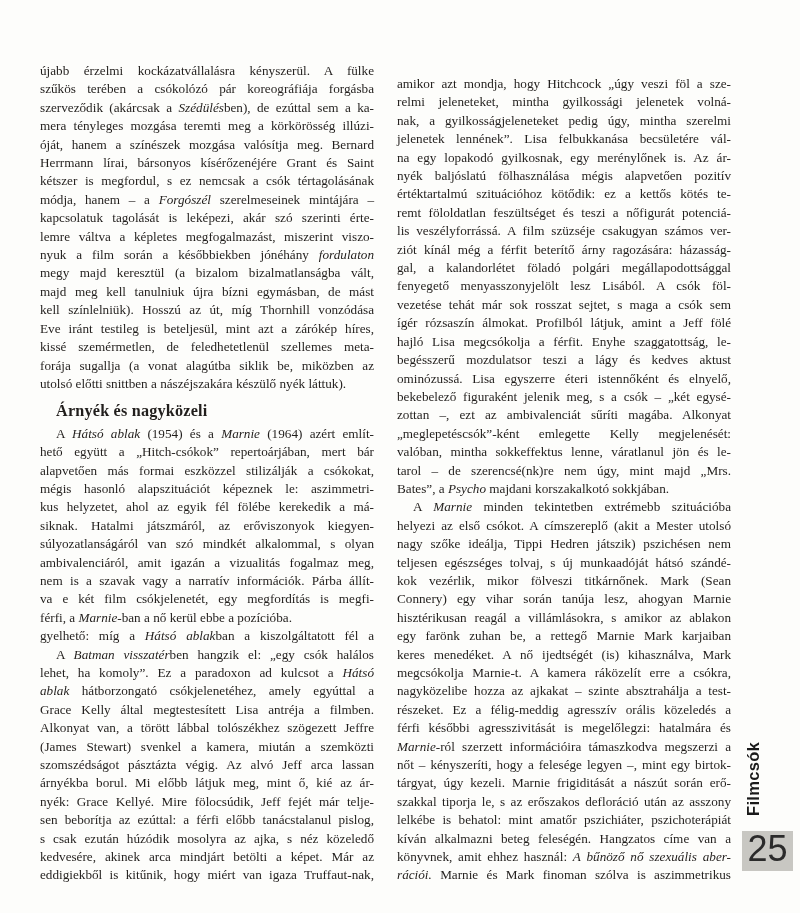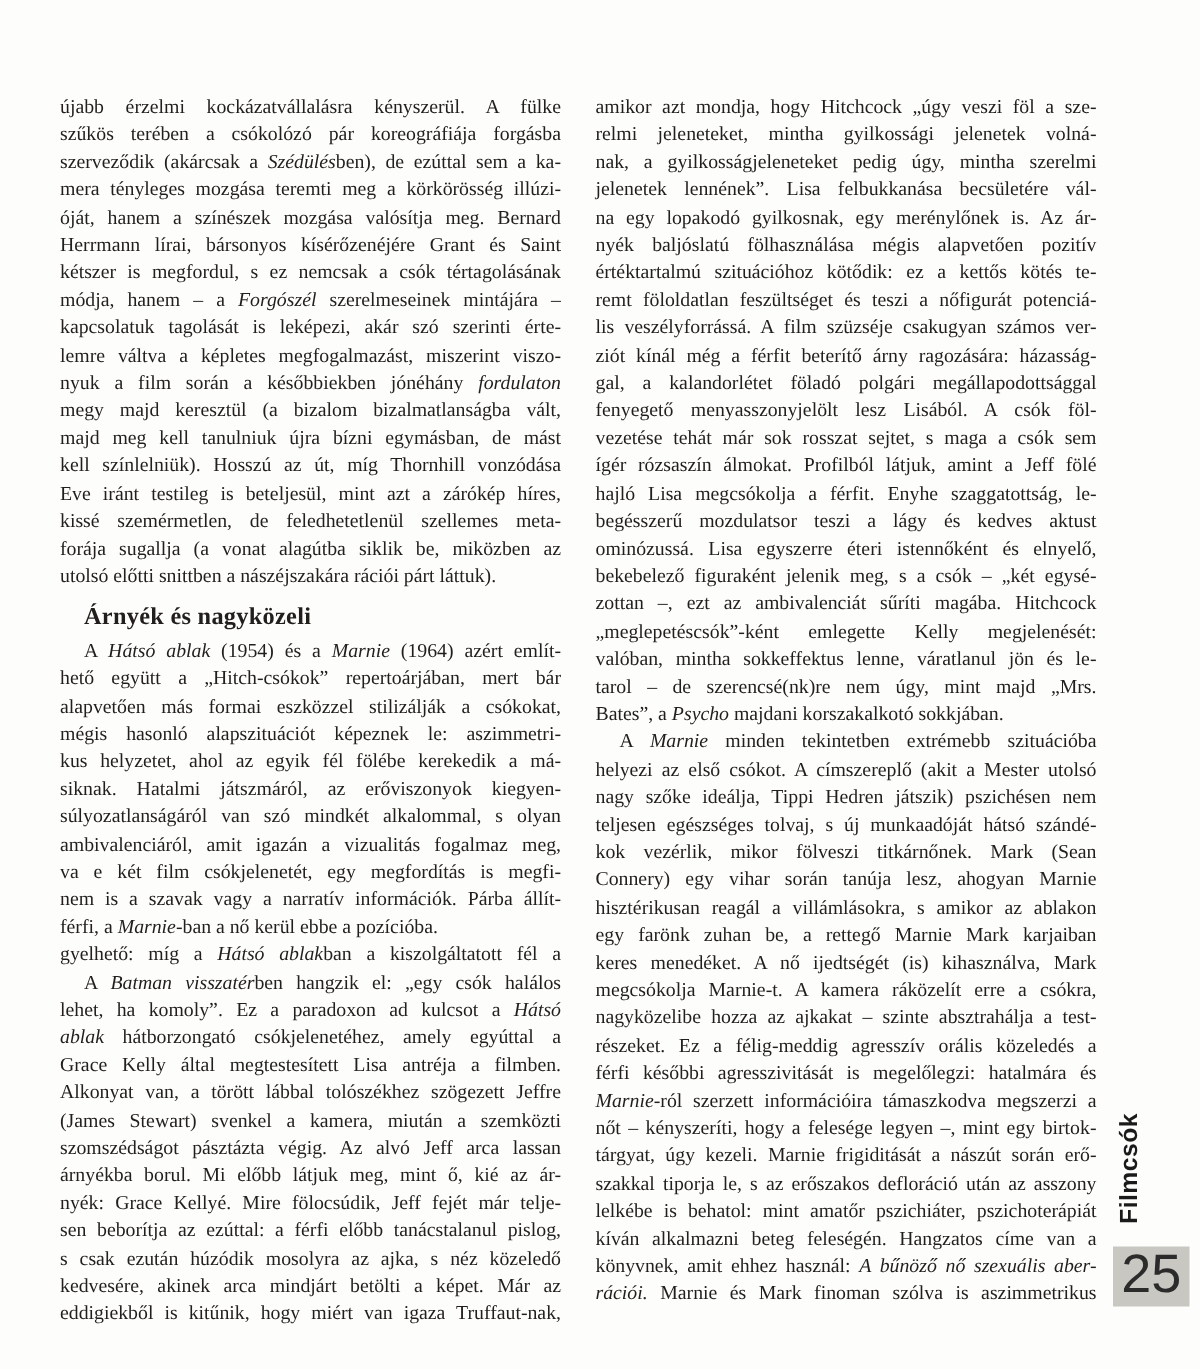--- a/index.html
+++ b/index.html
@@ -1,20 +1,20 @@
 <!DOCTYPE html>
 <html lang="hu"><head>
 <meta charset="utf-8">
 <style>
   html,body{margin:0;padding:0;background:#ffffff;}
   .page{
     position:relative;width:800px;height:913px;background:#fdfdfb;overflow:hidden;
     font-family:"Liberation Serif","DejaVu Serif",serif;color:#211e1c;
   }
-  .columns{position:absolute;left:40px;top:62px;display:flex;gap:23px;}
+  .columns{position:absolute;left:40px;top:62px;display:flex;gap:23px;align-items:flex-end;}
   .col{width:334px;font-size:13.2px;line-height:18.4px;}
   .line{white-space:nowrap;text-align:justify;text-align-last:justify;}
   .line.end{text-align-last:left;}
   .para{margin:0;}
   .para.indent > .line:first-child{text-indent:16px;}
   .heading{
     font-size:16.2px;font-weight:700;margin:9px 0 4px 16px;letter-spacing:.2px;
     font-family:"Liberation Serif","DejaVu Serif",serif;
   }
   i{font-style:italic;}
@@ -50,34 +50,34 @@
           <div class="line">módja, hanem – a <i>Forgószél</i> szerelmeseinek mintájára –</div>
           <div class="line">kapcsolatuk tagolását is leképezi, akár szó szerinti érte-</div>
           <div class="line">lemre váltva a képletes megfogalmazást, miszerint viszo-</div>
           <div class="line">nyuk a film során a későbbiekben jónéhány <i>fordulaton</i></div>
           <div class="line">megy majd keresztül (a bizalom bizalmatlanságba vált,</div>
           <div class="line">majd meg kell tanulniuk újra bízni egymásban, de mást</div>
           <div class="line">kell színlelniük). Hosszú az út, míg Thornhill vonzódása</div>
           <div class="line">Eve iránt testileg is beteljesül, mint azt a zárókép híres,</div>
           <div class="line">kissé szemérmetlen, de feledhetetlenül szellemes meta-</div>
           <div class="line">forája sugallja (a vonat alagútba siklik be, miközben az</div>
-          <div class="line end">utolsó előtti snittben a nászéjszakára rációi párt láttuk).</div>
+          <div class="line end">utolsó előtti snittben a nászéjszakára készülő nyék láttuk).</div>
         </div>
         <h2 class="heading">Árnyék és nagyközeli</h2>
         <div class="para indent">
           <div class="line">A <i>Hátsó ablak</i> (1954) és a <i>Marnie</i> (1964) azért említ-</div>
           <div class="line">hető együtt a „Hitch-csókok” repertoárjában, mert bár</div>
           <div class="line">alapvetően más formai eszközzel stilizálják a csókokat,</div>
           <div class="line">mégis hasonló alapszituációt képeznek le: aszimmetri-</div>
           <div class="line">kus helyzetet, ahol az egyik fél fölébe kerekedik a má-</div>
           <div class="line">siknak. Hatalmi játszmáról, az erőviszonyok kiegyen-</div>
           <div class="line">súlyozatlanságáról van szó mindkét alkalommal, s olyan</div>
           <div class="line">ambivalenciáról, amit igazán a vizualitás fogalmaz meg,</div>
+          <div class="line">nem is a szavak vagy a narratív információk. Párba állít-</div>
           <div class="line">va e két film csókjelenetét, egy megfordítás is megfi-</div>
-          <div class="line">nem is a szavak vagy a narratív információk. Párba állít-</div>
           <div class="line end">férfi, a <i>Marnie</i>-ban a nő kerül ebbe a pozícióba.</div>
           <div class="line">gyelhető: míg a <i>Hátsó ablak</i>ban a kiszolgáltatott fél a</div>
         </div>
         <div class="para indent">
           <div class="line">A <i>Batman visszatér</i>ben hangzik el: „egy csók halálos</div>
           <div class="line">lehet, ha komoly”. Ez a paradoxon ad kulcsot a <i>Hátsó</i></div>
           <div class="line"><i>ablak</i> hátborzongató csókjelenetéhez, amely egyúttal a</div>
           <div class="line">Grace Kelly által megtestesített Lisa antréja a filmben.</div>
           <div class="line">Alkonyat van, a törött lábbal tolószékhez szögezett Jeffre</div>
           <div class="line">(James Stewart) svenkel a kamera, miután a szemközti</div>
@@ -103,21 +103,21 @@
           <div class="line">lis veszélyforrássá. A film szüzséje csakugyan számos ver-</div>
           <div class="line">ziót kínál még a férfit beterítő árny ragozására: házasság-</div>
           <div class="line">gal, a kalandorlétet föladó polgári megállapodottsággal</div>
           <div class="line">fenyegető menyasszonyjelölt lesz Lisából. A csók föl-</div>
           <div class="line">vezetése tehát már sok rosszat sejtet, s maga a csók sem</div>
           <div class="line">ígér rózsaszín álmokat. Profilból látjuk, amint a Jeff fölé</div>
           <div class="line">hajló Lisa megcsókolja a férfit. Enyhe szaggatottság, le-</div>
           <div class="line">begésszerű mozdulatsor teszi a lágy és kedves aktust</div>
           <div class="line">ominózussá. Lisa egyszerre éteri istennőként és elnyelő,</div>
           <div class="line">bekebelező figuraként jelenik meg, s a csók – „két egysé-</div>
-          <div class="line">zottan –, ezt az ambivalenciát sűríti magába. Hitchcock</div>
+          <div class="line">zottan –, ezt az ambivalenciát sűríti magába. Alkonyat</div>
           <div class="line">„meglepetéscsók”-ként emlegette Kelly megjelenését:</div>
           <div class="line">valóban, mintha sokkeffektus lenne, váratlanul jön és le-</div>
           <div class="line">tarol – de szerencsé(nk)re nem úgy, mint majd „Mrs.</div>
           <div class="line end">Bates”, a <i>Psycho</i> majdani korszakalkotó sokkjában.</div>
         </div>
         <div class="para indent">
           <div class="line">A <i>Marnie</i> minden tekintetben extrémebb szituációba</div>
           <div class="line">helyezi az első csókot. A címszereplő (akit a Mester utolsó</div>
           <div class="line">nagy szőke ideálja, Tippi Hedren játszik) pszichésen nem</div>
           <div class="line">teljesen egészséges tolvaj, s új munkaadóját hátsó szándé-</div>

